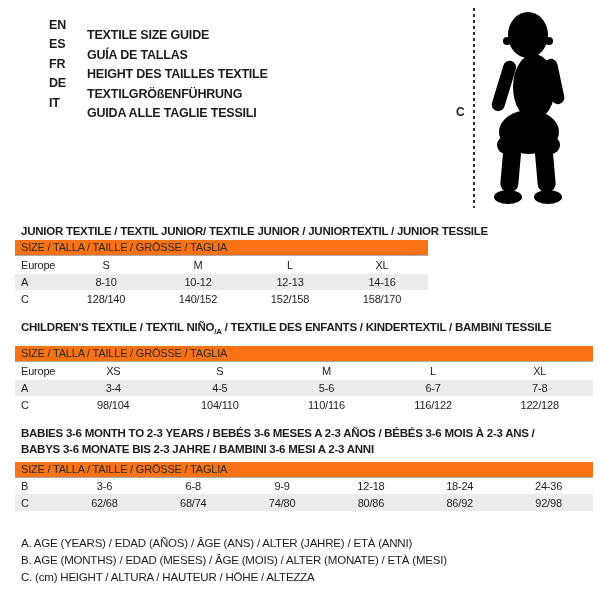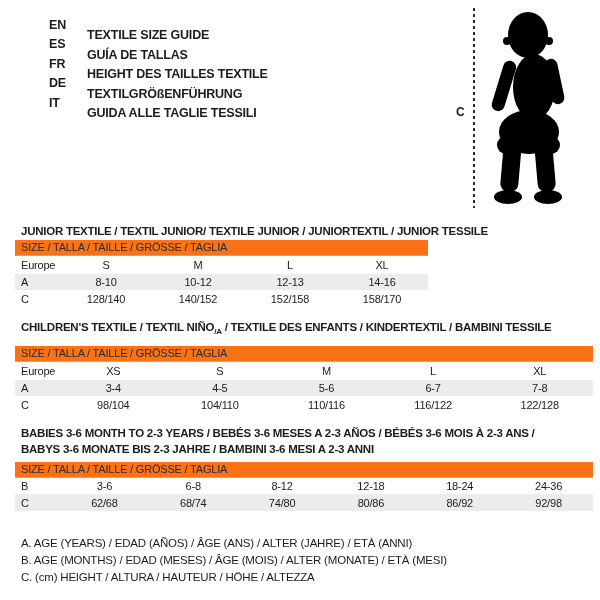--- a/index.html
+++ b/index.html
@@ -144,21 +144,21 @@
   <div class="sec-title" style="top:426px;">
     <div>BABIES 3-6 MONTH TO 2-3 YEARS / BEBÉS 3-6 MESES A 2-3 AÑOS / BÉBÉS 3-6 MOIS À 2-3 ANS /</div>
     <div>BABYS 3-6 MONATE BIS 2-3 JAHRE / BAMBINI 3-6 MESI A 2-3 ANNI</div>
   </div>
   <div class="table" style="top:462px;width:578px;">
     <div class="thead">SIZE / TALLA / TAILLE / GRÖSSE / TAGLIA</div>
     <div class="trow">
       <span class="tlabel">B</span>
       <span class="tcell">3-6</span>
       <span class="tcell">6-8</span>
-      <span class="tcell">8-12</span>
+      <span class="tcell">9-9</span>
       <span class="tcell">12-18</span>
       <span class="tcell">18-24</span>
       <span class="tcell">24-36</span>
     </div>
     <div class="trow shaded last">
       <span class="tlabel">C</span>
       <span class="tcell">62/68</span>
       <span class="tcell">68/74</span>
       <span class="tcell">74/80</span>
       <span class="tcell">80/86</span>

